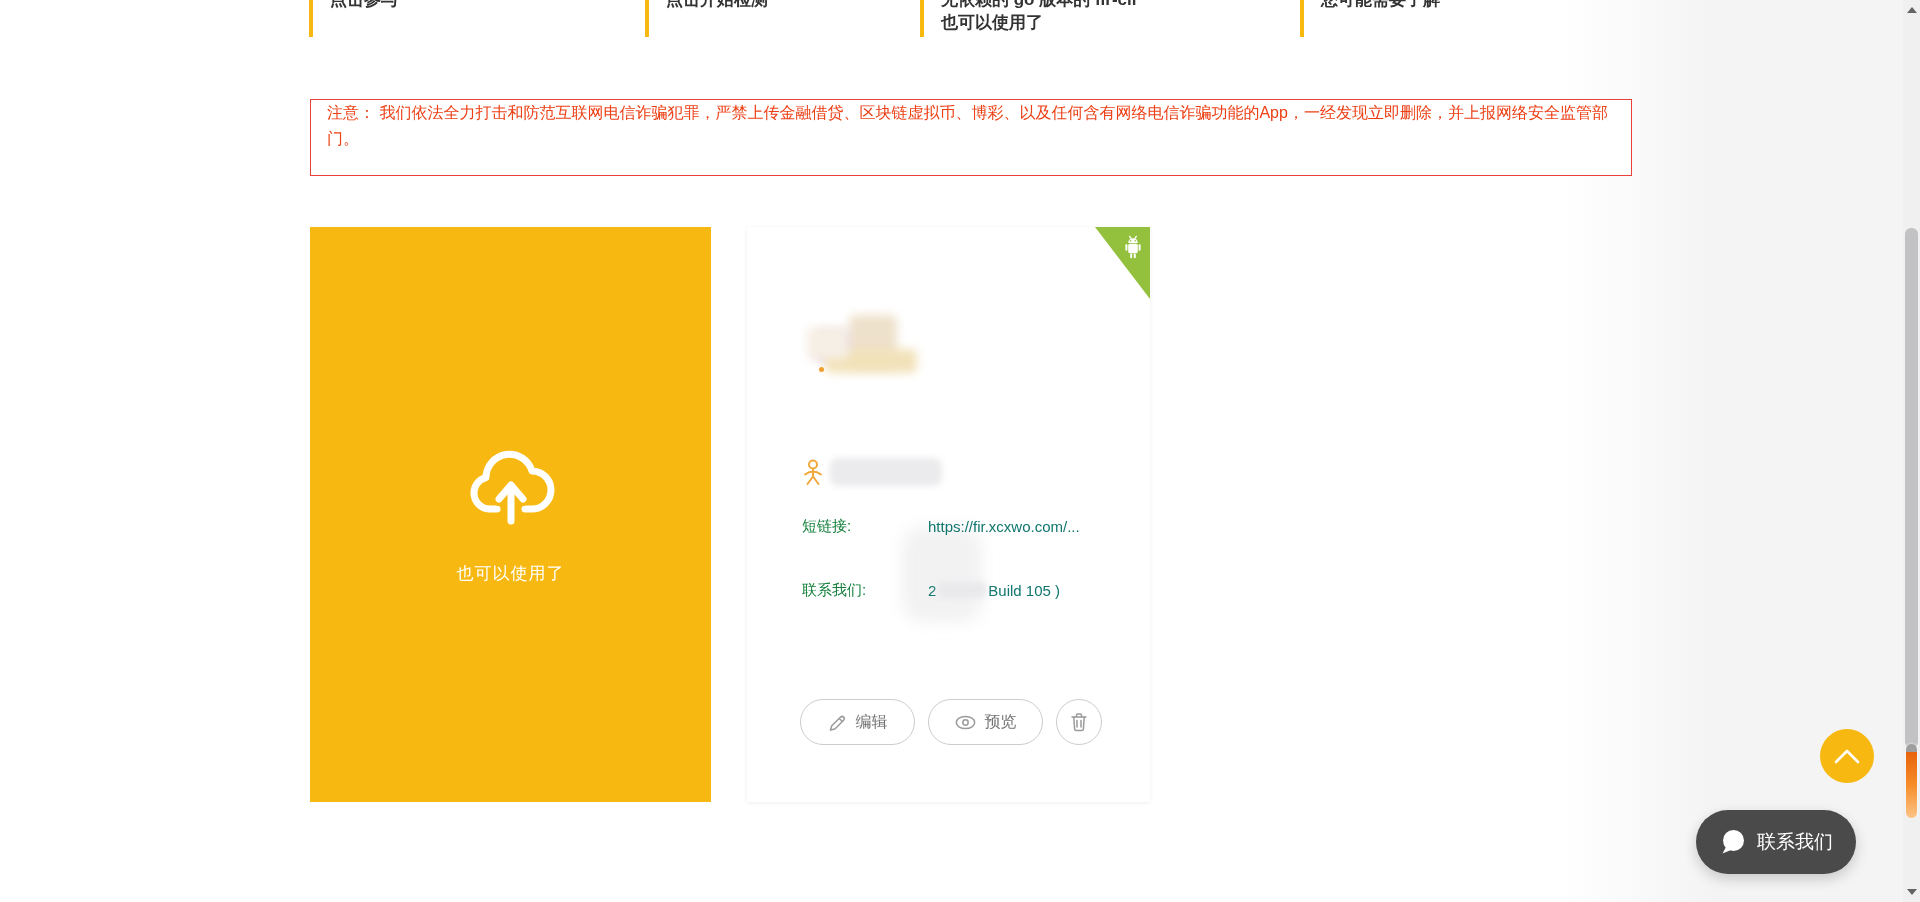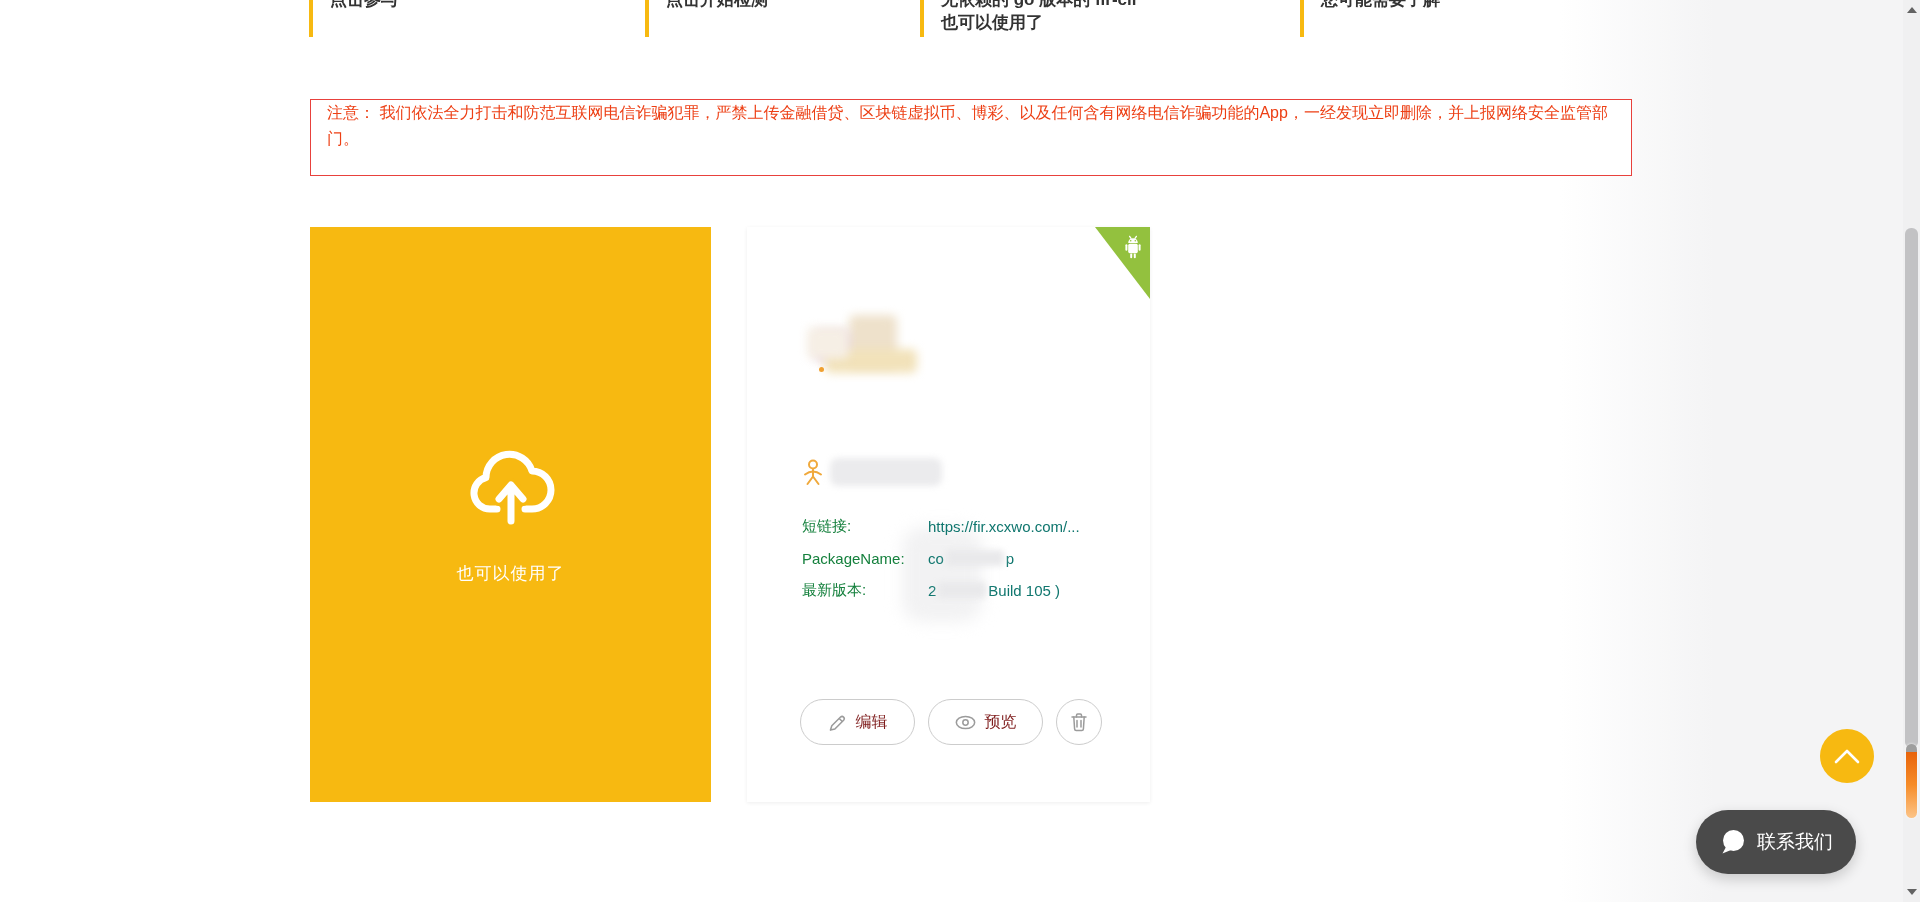--- a/index.html
+++ b/index.html
@@ -58,21 +58,21 @@
   .field-row.r3 { top:352px; }
   .blur-chip { display:inline-block; height:16px; background:#e9e9eb; border-radius:4px;
                filter:blur(3px); margin:0 2px; }
   .blur-chip.w58 { width:58px; } .blur-chip.w48 { width:48px; }
   .ghost-blob { position:absolute; left:155px; top:300px; width:80px; height:95px;
                 background:#f2f2f3; border-radius:20px; filter:blur(8px); z-index:0; }
 
   .btn-row { position:absolute; left:53px; top:472px; height:46px; display:flex; align-items:center; }
   .pill-btn { display:flex; align-items:center; justify-content:center; gap:9px;
               width:115px; height:46px; border:1.5px solid #ccc; border-radius:23px;
-              background:#fff; color:#7f1d1d; font-size:16px; cursor:pointer; }
+              background:#fff; color:#737373; font-size:16px; cursor:pointer; }
   .pill-btn + .pill-btn { margin-left:13px; }
   .round-btn { width:46px; height:46px; border:1.5px solid #ccc; border-radius:50%;
                background:#fff; display:flex; align-items:center; justify-content:center;
                margin-left:13px; cursor:pointer; }
 
   
   .back-top { position:absolute; left:1820px; top:729px; width:54px; height:54px;
               border-radius:50%; background:#F7B911; display:flex; align-items:center;
               justify-content:center; cursor:pointer; }
   .contact { position:absolute; left:1696px; top:810px; width:160px; height:64px;
@@ -162,30 +162,22 @@
       </svg>
       <div class="owner-name-blur"></div>
     </div>
 
     <div class="ghost-blob"></div>
 
     <div class="field-row r1">
       <span class="lbl">短链接:</span>
       <span class="val">https://fir.xcxwo.com/...</span>
     </div>
-    <div class="field-row r2">
-      <span class="lbl">PackageName:</span>
-      <span class="val">
-          <span>co</span>
-          <span class="blur-chip w58"></span>
-          <span>p</span>
-        </span>
-    </div>
     <div class="field-row r3">
-      <span class="lbl">最新版本:</span>
+      <span class="lbl">联系我们:</span>
       <span class="val">
           <span>2</span>
           <span class="blur-chip w48"></span>
           <span>Build 105 )</span>
         </span>
     </div>
 
     <div class="btn-row">
       <button class="pill-btn">
         <svg width="19" height="19" viewBox="0 0 20 20" fill="none" stroke="#9b9b9b" stroke-width="1.6" stroke-linejoin="round">

